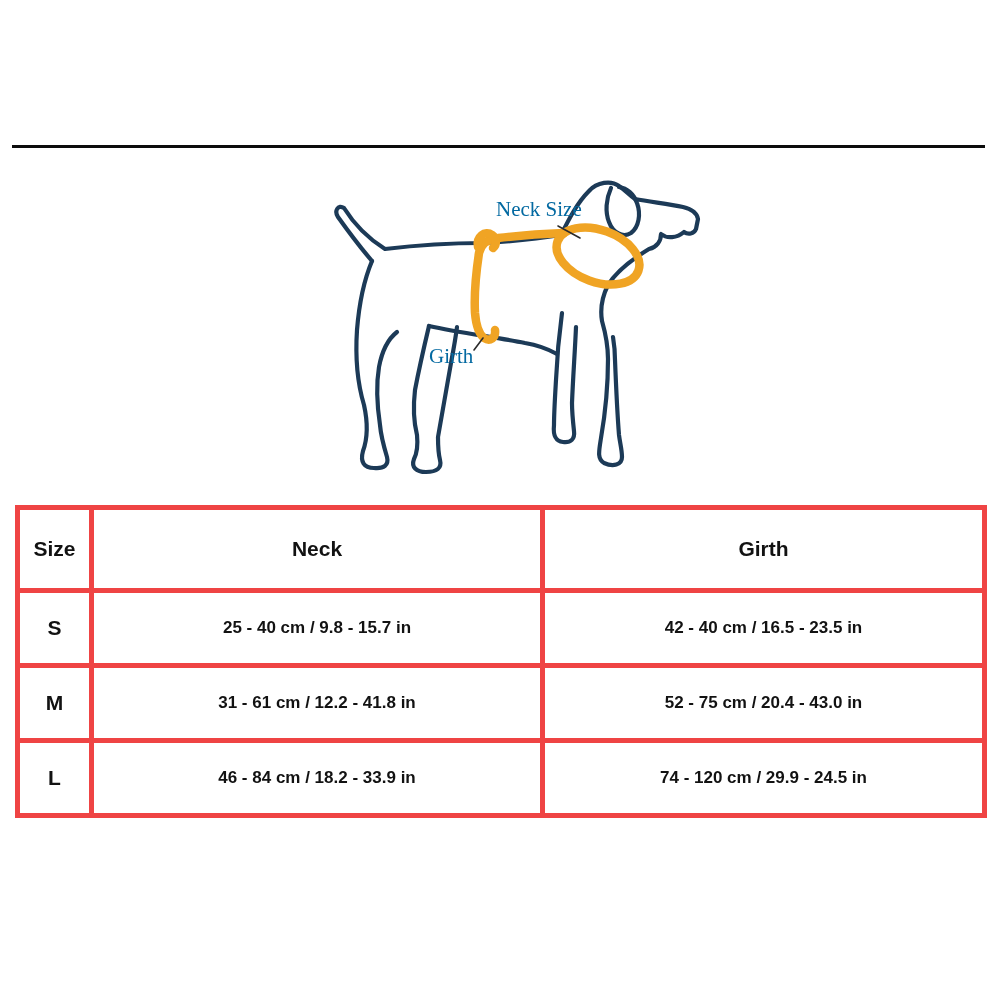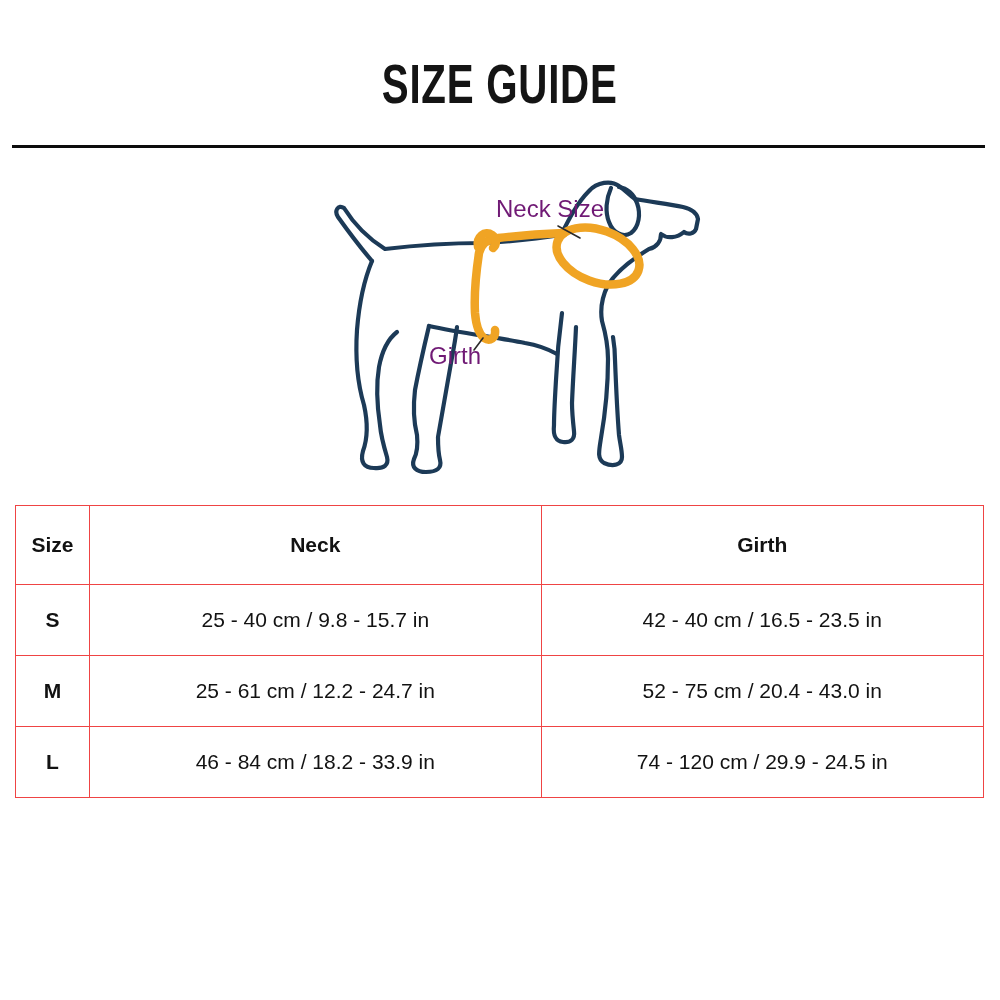--- a/index.html
+++ b/index.html
@@ -7,46 +7,43 @@
     position:relative;width:1000px;height:1000px;background:#ffffff;
     font-family:"Liberation Sans",sans-serif;color:#111;overflow:hidden;
   }
   .title{
     position:absolute;top:56px;left:0;width:100%;text-align:center;
     font-weight:bold;font-size:56px;line-height:56px;color:#141414;white-space:nowrap;
   }
   .title .squeeze{display:inline-block;transform:scaleX(0.72);transform-origin:50% 50%;letter-spacing:1px;}
   .divider{position:absolute;top:145px;left:12px;width:973px;height:3px;background:#0c0c0c;}
   .figure{position:absolute;left:310px;top:175px;width:400px;height:310px;}
-  .diagram-label{position:absolute;font-size:24px;line-height:22px;color:#701a75;white-space:nowrap;}
+  .diagram-label{position:absolute;font-size:21px;line-height:22px;color:#0369a1;white-space:nowrap;font-family:Liberation Serif, serif;}
   .neck-label-pos{left:496px;top:198px;}
   .girth-label-pos{left:429px;top:345px;}
   table.size-table{
     position:absolute;left:15px;top:505px;width:969px;
     border-collapse:collapse;table-layout:fixed;color:#121212;
   }
   .size-table th,.size-table td{
-    border:1px solid #ef4444;text-align:center;vertical-align:middle;
+    border:5px solid #ef4444;text-align:center;vertical-align:middle;
     background:#ffffff;padding:0;
   }
   .size-table thead th{height:78px;font-size:21px;font-weight:bold;}
   .size-table tbody th{height:70px;font-size:21px;font-weight:bold;}
-  .size-table tbody td{height:70px;font-size:21px;font-weight:normal;}
+  .size-table tbody td{height:70px;font-size:17px;font-weight:bold;}
   .col-size{width:74px;}
   .col-neck{width:451px;}
   .col-girth{width:442px;}
 </style>
 </head>
 <body>
 
 <div class="page">
 
-  <div class="title">
-    <span class="squeeze">SIZE GUIDE</span>
-  </div>
 
   <div class="divider"></div>
 
   <div class="figure">
     <svg width="400" height="310" viewBox="0 0 400 310">
 
       <g fill="none" stroke-width="4.2" stroke-linecap="round" stroke-linejoin="round" stroke="#1c3a57">
 
         <path d="
           M 62,86
@@ -157,21 +154,21 @@
       </tr>
     </thead>
     <tbody>
       <tr>
         <th>S</th>
         <td>25 - 40 cm / 9.8 - 15.7 in</td>
         <td>42 - 40 cm / 16.5 - 23.5 in</td>
       </tr>
       <tr>
         <th>M</th>
-        <td>25 - 61 cm / 12.2 - 24.7 in</td>
+        <td>31 - 61 cm / 12.2 - 41.8 in</td>
         <td>52 - 75 cm / 20.4 - 43.0 in</td>
       </tr>
       <tr>
         <th>L</th>
         <td>46 - 84 cm / 18.2 - 33.9 in</td>
         <td>74 - 120 cm / 29.9 - 24.5 in</td>
       </tr>
     </tbody>
   </table>
 

